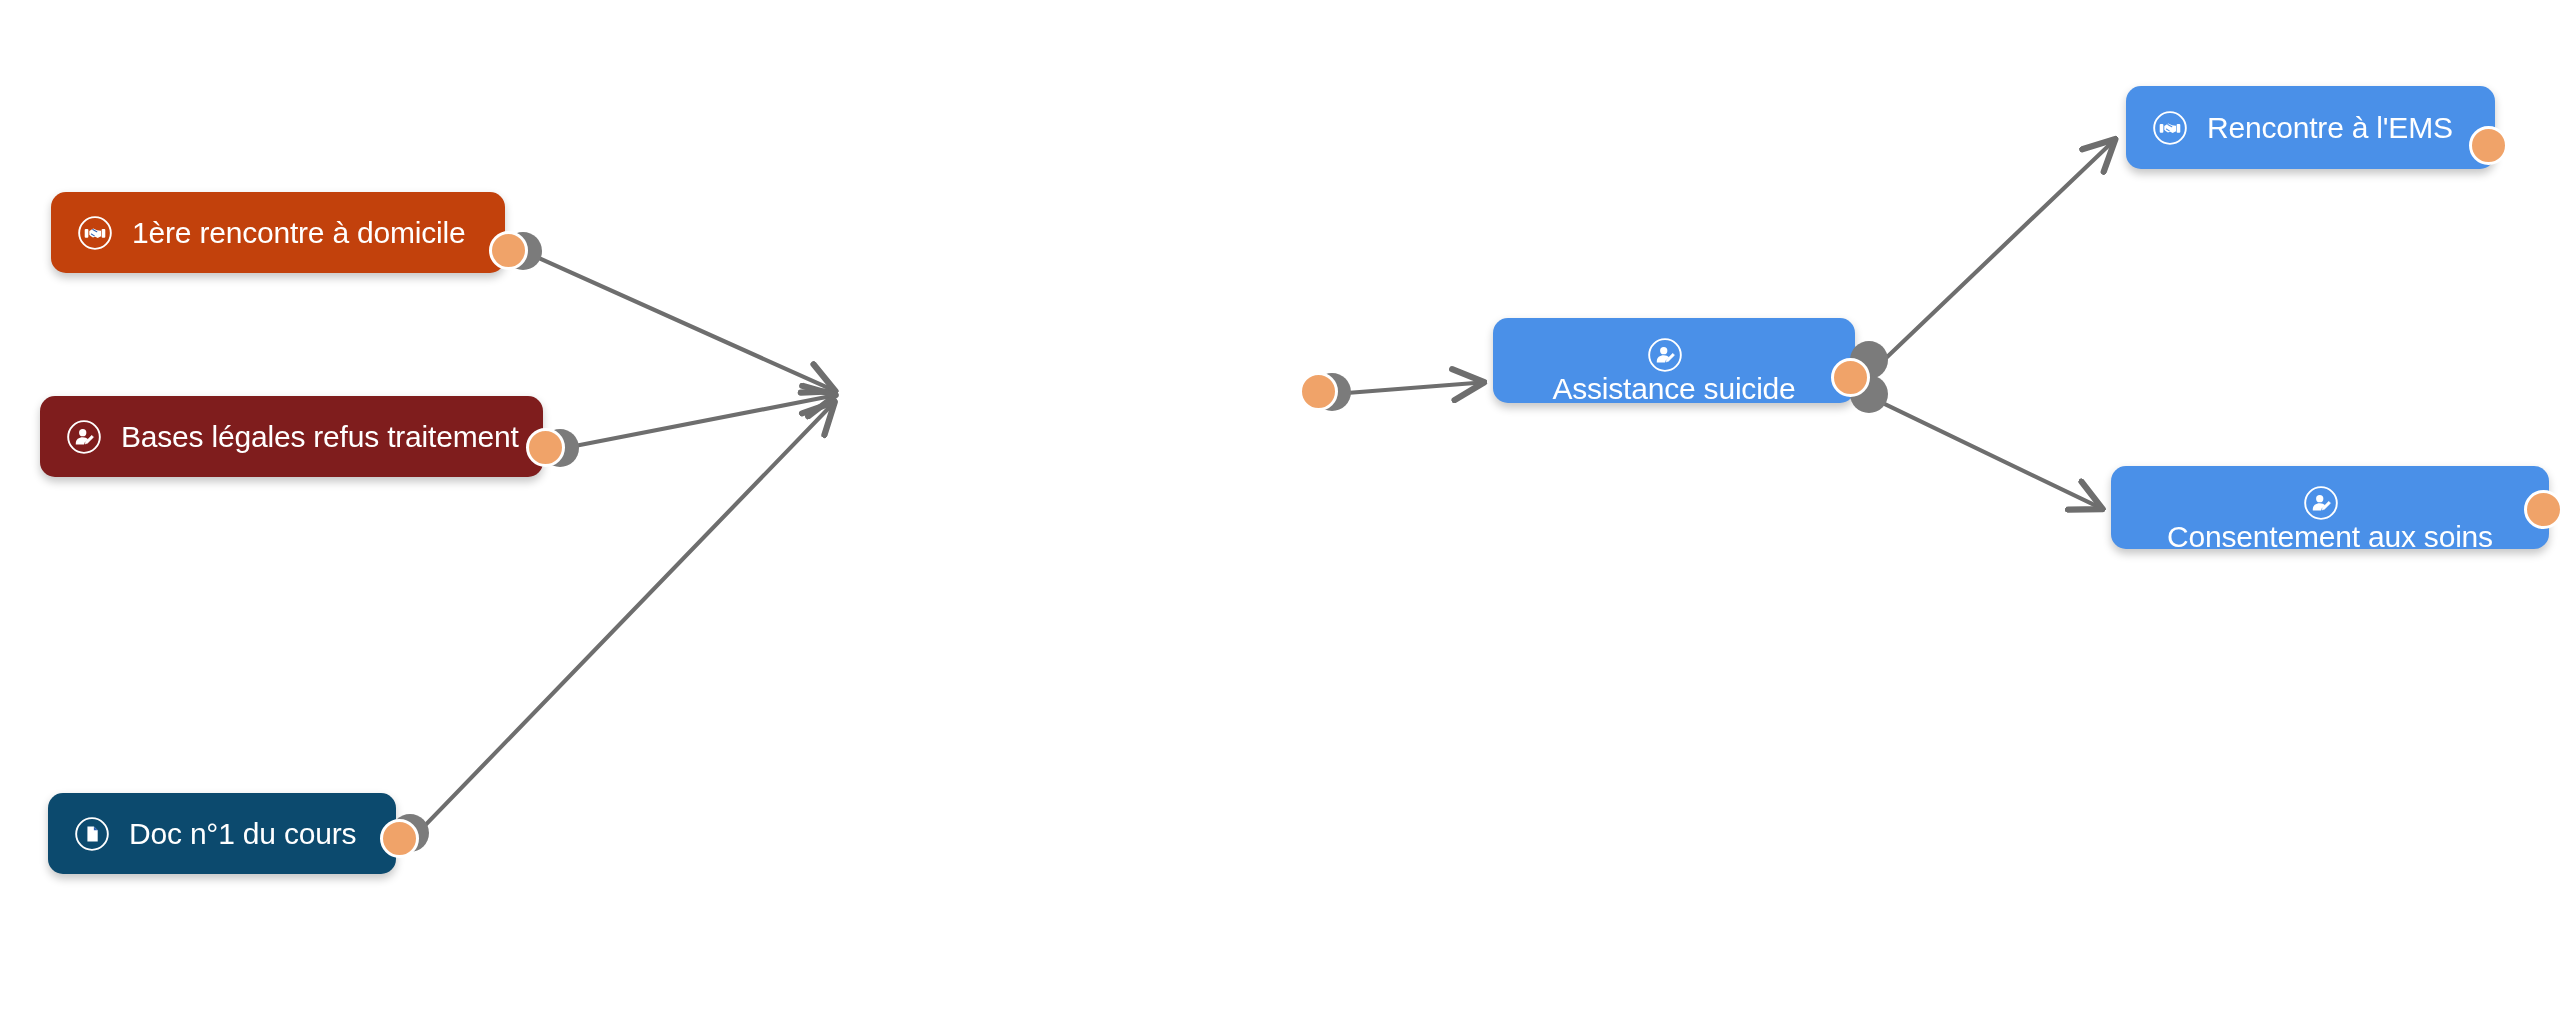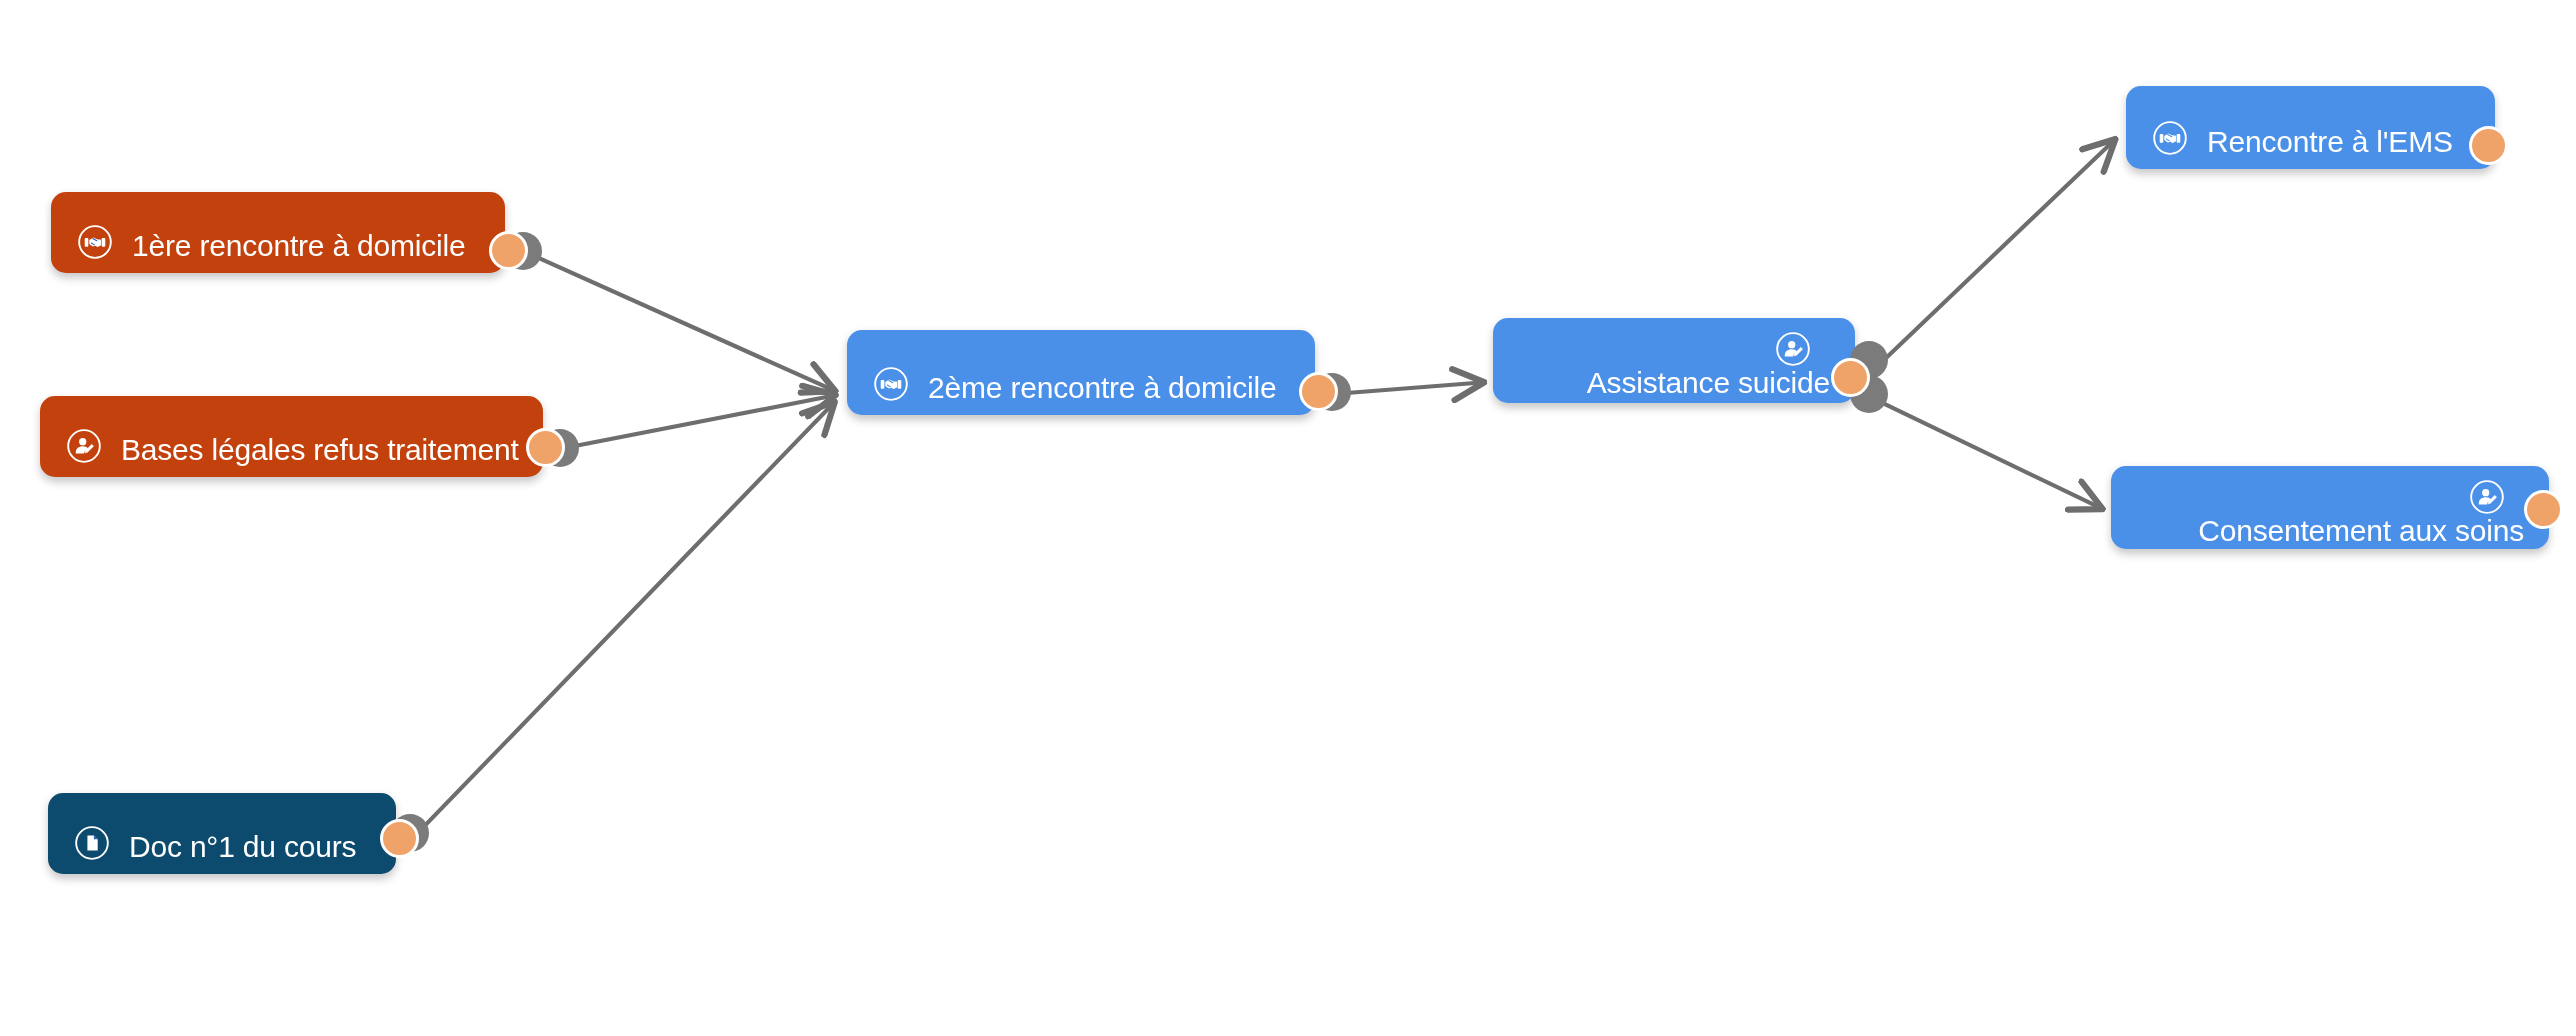--- a/index.html
+++ b/index.html
@@ -16,24 +16,24 @@
   }
   #edge-layer{
     position:absolute;left:0;top:0;
     width:2576px;height:1037px;
     pointer-events:none;
   }
   .node{
     position:absolute;
     box-sizing:border-box;
     display:flex;
-    align-items:flex-end;
+    align-items:center;
     border-radius:15px;
     box-shadow:0 4.1px 8.3px rgba(0,0,0,0.22);
-    padding:12px 25px;
+    padding:18px 25px;
     user-select:none;
   }
   .node .ic{
     flex:0 0 auto;
     width:38px;height:38px;
     margin-right:18px;
     display:block;
   }
   .node .lbl{
     color:#ffffff;
@@ -89,21 +89,21 @@
         <path d="M16.8 21.6 L21.8 18.3 L26.6 20.6 L31.6 21.2 L31.6 28.2 L27.4 30.4 L24.2 28.6 L21.4 29.8 L18.4 27.8 L16.8 26.2 Z" fill="#ffffff"></path>
         <path d="M21.2 19.6 L26.2 22.4" stroke="#2b5fb3" stroke-width="1.5" stroke-linecap="round"></path>
         <path d="M19.4 25.3 L23.2 27.6" stroke="#2b5fb3" stroke-width="1.3" stroke-linecap="round"></path>
       </svg>
     </span>
     <span class="lbl">1ère rencontre à domicile</span>
   </div>
   <div class="handle" style="left:504px;top:232px;"></div>
   <div class="port" style="left:489px;top:231px;"></div>
 
-  <div class="node" style="left:40px;top:396px;width:503px;height:81px;background:#c2410c;">
+  <div class="node" style="left:40px;top:396px;width:503px;height:81px;background:#7f1d1d;">
     <span class="ic">
       <svg viewBox="0 0 48 48" width="38" height="38">
         <circle cx="24" cy="24" r="20" fill="none" stroke="#ffffff" stroke-width="2.4"></circle>
         <circle cx="22.4" cy="18.6" r="4.6" fill="#ffffff"></circle>
         <path d="M13.6 32.4 C13.6 26.8 17.6 24.2 22.4 24.2 C25.2 24.2 27.6 25.1 29.3 26.7 L24.6 31.4 L24.0 33.6 L13.6 33.6 Z" fill="#ffffff"></path>
         <path d="M33.8 21.9 L36.1 24.2 L28.4 31.9 L25.1 32.9 L26.1 29.6 Z" fill="#ffffff" stroke="#ffffff" stroke-width="0.6" stroke-linejoin="round"></path>
       </svg>
     </span>
     <span class="lbl">Bases légales refus traitement</span>
   </div>
@@ -116,33 +116,20 @@
         <circle cx="24" cy="24" r="20" fill="none" stroke="#ffffff" stroke-width="2.4"></circle>
         <path d="M18.2 14.4 L26.4 14.4 L31.2 19.3 L31.2 33.6 L18.2 33.6 Z" fill="#ffffff"></path>
         <path d="M26.4 14.4 L26.4 19.3 L31.2 19.3 Z" fill="#2b5fb3"></path>
       </svg>
     </span>
     <span class="lbl">Doc n°1 du cours</span>
   </div>
   <div class="handle" style="left:391px;top:814px;"></div>
   <div class="port" style="left:380px;top:819px;"></div>
 
-  <div class="node" style="left:847px;top:330px;width:468px;height:85px;background:#4a90e8;">
-    <span class="ic">
-      <svg viewBox="0 0 48 48" width="38" height="38">
-        <circle cx="24" cy="24" r="20" fill="none" stroke="#ffffff" stroke-width="2.4"></circle>
-        <rect x="11" y="19" width="4.6" height="11" rx="1.2" fill="#ffffff"></rect>
-        <rect x="32.4" y="19" width="4.6" height="11" rx="1.2" fill="#ffffff"></rect>
-        <path d="M16.8 21.6 L21.8 18.3 L26.6 20.6 L31.6 21.2 L31.6 28.2 L27.4 30.4 L24.2 28.6 L21.4 29.8 L18.4 27.8 L16.8 26.2 Z" fill="#ffffff"></path>
-        <path d="M21.2 19.6 L26.2 22.4" stroke="#4a90e8" stroke-width="1.5" stroke-linecap="round"></path>
-        <path d="M19.4 25.3 L23.2 27.6" stroke="#4a90e8" stroke-width="1.3" stroke-linecap="round"></path>
-      </svg>
-    </span>
-    <span class="lbl">2ème rencontre à domicile</span>
-  </div>
   <div class="handle" style="left:1313px;top:373px;"></div>
   <div class="port" style="left:1299px;top:372px;"></div>
 
   <div class="node" style="left:1493px;top:318px;width:362px;height:85px;background:#4a90e8;flex-direction:column;">
     <span class="ic">
       <svg viewBox="0 0 48 48" width="38" height="38">
         <circle cx="24" cy="24" r="20" fill="none" stroke="#ffffff" stroke-width="2.4"></circle>
         <circle cx="22.4" cy="18.6" r="4.6" fill="#ffffff"></circle>
         <path d="M13.6 32.4 C13.6 26.8 17.6 24.2 22.4 24.2 C25.2 24.2 27.6 25.1 29.3 26.7 L24.6 31.4 L24.0 33.6 L13.6 33.6 Z" fill="#ffffff"></path>
         <path d="M33.8 21.9 L36.1 24.2 L28.4 31.9 L25.1 32.9 L26.1 29.6 Z" fill="#ffffff" stroke="#ffffff" stroke-width="0.6" stroke-linejoin="round"></path>

